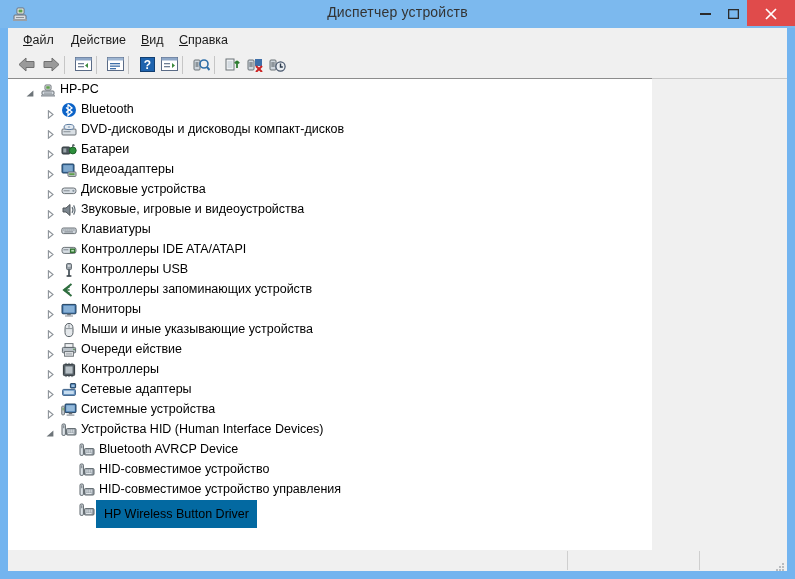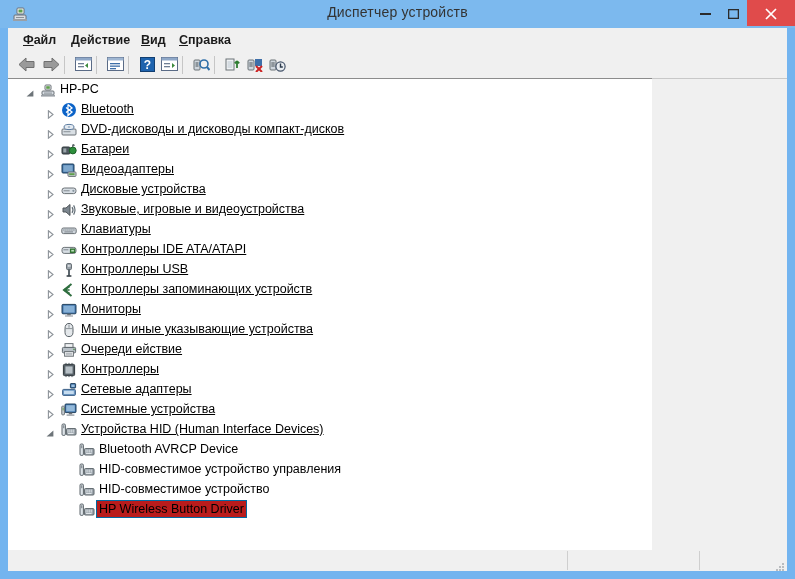--- a/index.html
+++ b/index.html
@@ -75,21 +75,20 @@
     border-bottom: 1px solid #dcdcdc;
   }
   .menu-item {
     position: absolute;
     top: 3px;
     font-size: 12.5px;
     color: #1a1a1a;
     padding: 2px 5px;
     cursor: default;
     white-space: nowrap;
-    font-weight: bold;
   }
   .menu-item .acc { text-decoration: underline; }
 
   
   #toolbar {
     position: absolute;
     left: 0; top: 24px;
     width: 779px; height: 26px;
     background: #f0f0f0;
     border-bottom: 1px solid #c8c8c8;
@@ -141,28 +140,28 @@
     color: #000000;
     line-height: 16px;
     padding: 0 3px;
   }
   
   .lvl0 .tw  { left: 18px; }
   .lvl0 .ico { left: 32px; }
   .lvl0 .lbl { left: 49px; }
   .lvl1 .tw  { left: 38px; }
   .lvl1 .ico { left: 53px; }
-  .lvl1 .lbl { left: 70px; text-decoration: underline; }
+  .lvl1 .lbl { left: 70px; }
   .lvl2 .tw  { left: 58px; }
   .lvl2 .ico { left: 71px; }
   .lvl2 .lbl { left: 88px; }
 
   .row.selected .lbl {
-    background: #b91c1c;
-    border: 1px solid #0369a1;
+    background: #0369a1;
+    border: 6px solid #0369a1;
     padding: 0 2px;
     margin-top: -1px;
   }
 
   
   #statusbar {
     position: absolute;
     left: 0; top: 522px;
     width: 779px; height: 21px;
     background: #f0f0f0;
@@ -591,41 +590,41 @@
                 <rect x="8.2" y="7.6" width="1.3" height="1.1"></rect>
                 <rect x="10" y="7.6" width="1.3" height="1.1"></rect>
                 <rect x="11.8" y="7.6" width="1.3" height="1.1"></rect>
                 <rect x="6.4" y="9.3" width="1.3" height="1.1"></rect>
                 <rect x="8.2" y="9.3" width="1.3" height="1.1"></rect>
                 <rect x="10" y="9.3" width="1.3" height="1.1"></rect>
                 <rect x="11.8" y="9.3" width="1.3" height="1.1"></rect>
                 <rect x="7" y="11" width="5.6" height="1.1"></rect>
               </g>
             </svg></span>
-          <span class="lbl">HID-совместимое устройство управления</span>
+          <span class="lbl">HID-совместимое устройство</span>
         </div>
         <div class="row lvl2">
           <span class="tw"></span>
           <span class="ico"><svg width="16" height="16" viewBox="0 0 16 16">
               <rect x="1" y="2" width="3.4" height="11.4" rx="1.2" fill="#dde3e8" stroke="#5c656b"></rect>
               <rect x="2" y="3.2" width="1.4" height="3" fill="#8d949a"></rect>
               <rect x="5.4" y="6.6" width="9.6" height="6.4" rx="1" fill="#9aa3aa" stroke="#5c656b"></rect>
               <g fill="#dfe4e8">
                 <rect x="6.4" y="7.6" width="1.3" height="1.1"></rect>
                 <rect x="8.2" y="7.6" width="1.3" height="1.1"></rect>
                 <rect x="10" y="7.6" width="1.3" height="1.1"></rect>
                 <rect x="11.8" y="7.6" width="1.3" height="1.1"></rect>
                 <rect x="6.4" y="9.3" width="1.3" height="1.1"></rect>
                 <rect x="8.2" y="9.3" width="1.3" height="1.1"></rect>
                 <rect x="10" y="9.3" width="1.3" height="1.1"></rect>
                 <rect x="11.8" y="9.3" width="1.3" height="1.1"></rect>
                 <rect x="7" y="11" width="5.6" height="1.1"></rect>
               </g>
             </svg></span>
-          <span class="lbl">HID-совместимое устройство</span>
+          <span class="lbl">HID-совместимое устройство управления</span>
         </div>
         <div class="row lvl2 selected">
           <span class="tw"></span>
           <span class="ico"><svg width="16" height="16" viewBox="0 0 16 16">
               <rect x="1" y="2" width="3.4" height="11.4" rx="1.2" fill="#dde3e8" stroke="#5c656b"></rect>
               <rect x="2" y="3.2" width="1.4" height="3" fill="#8d949a"></rect>
               <rect x="5.4" y="6.6" width="9.6" height="6.4" rx="1" fill="#9aa3aa" stroke="#5c656b"></rect>
               <g fill="#dfe4e8">
                 <rect x="6.4" y="7.6" width="1.3" height="1.1"></rect>
                 <rect x="8.2" y="7.6" width="1.3" height="1.1"></rect>

